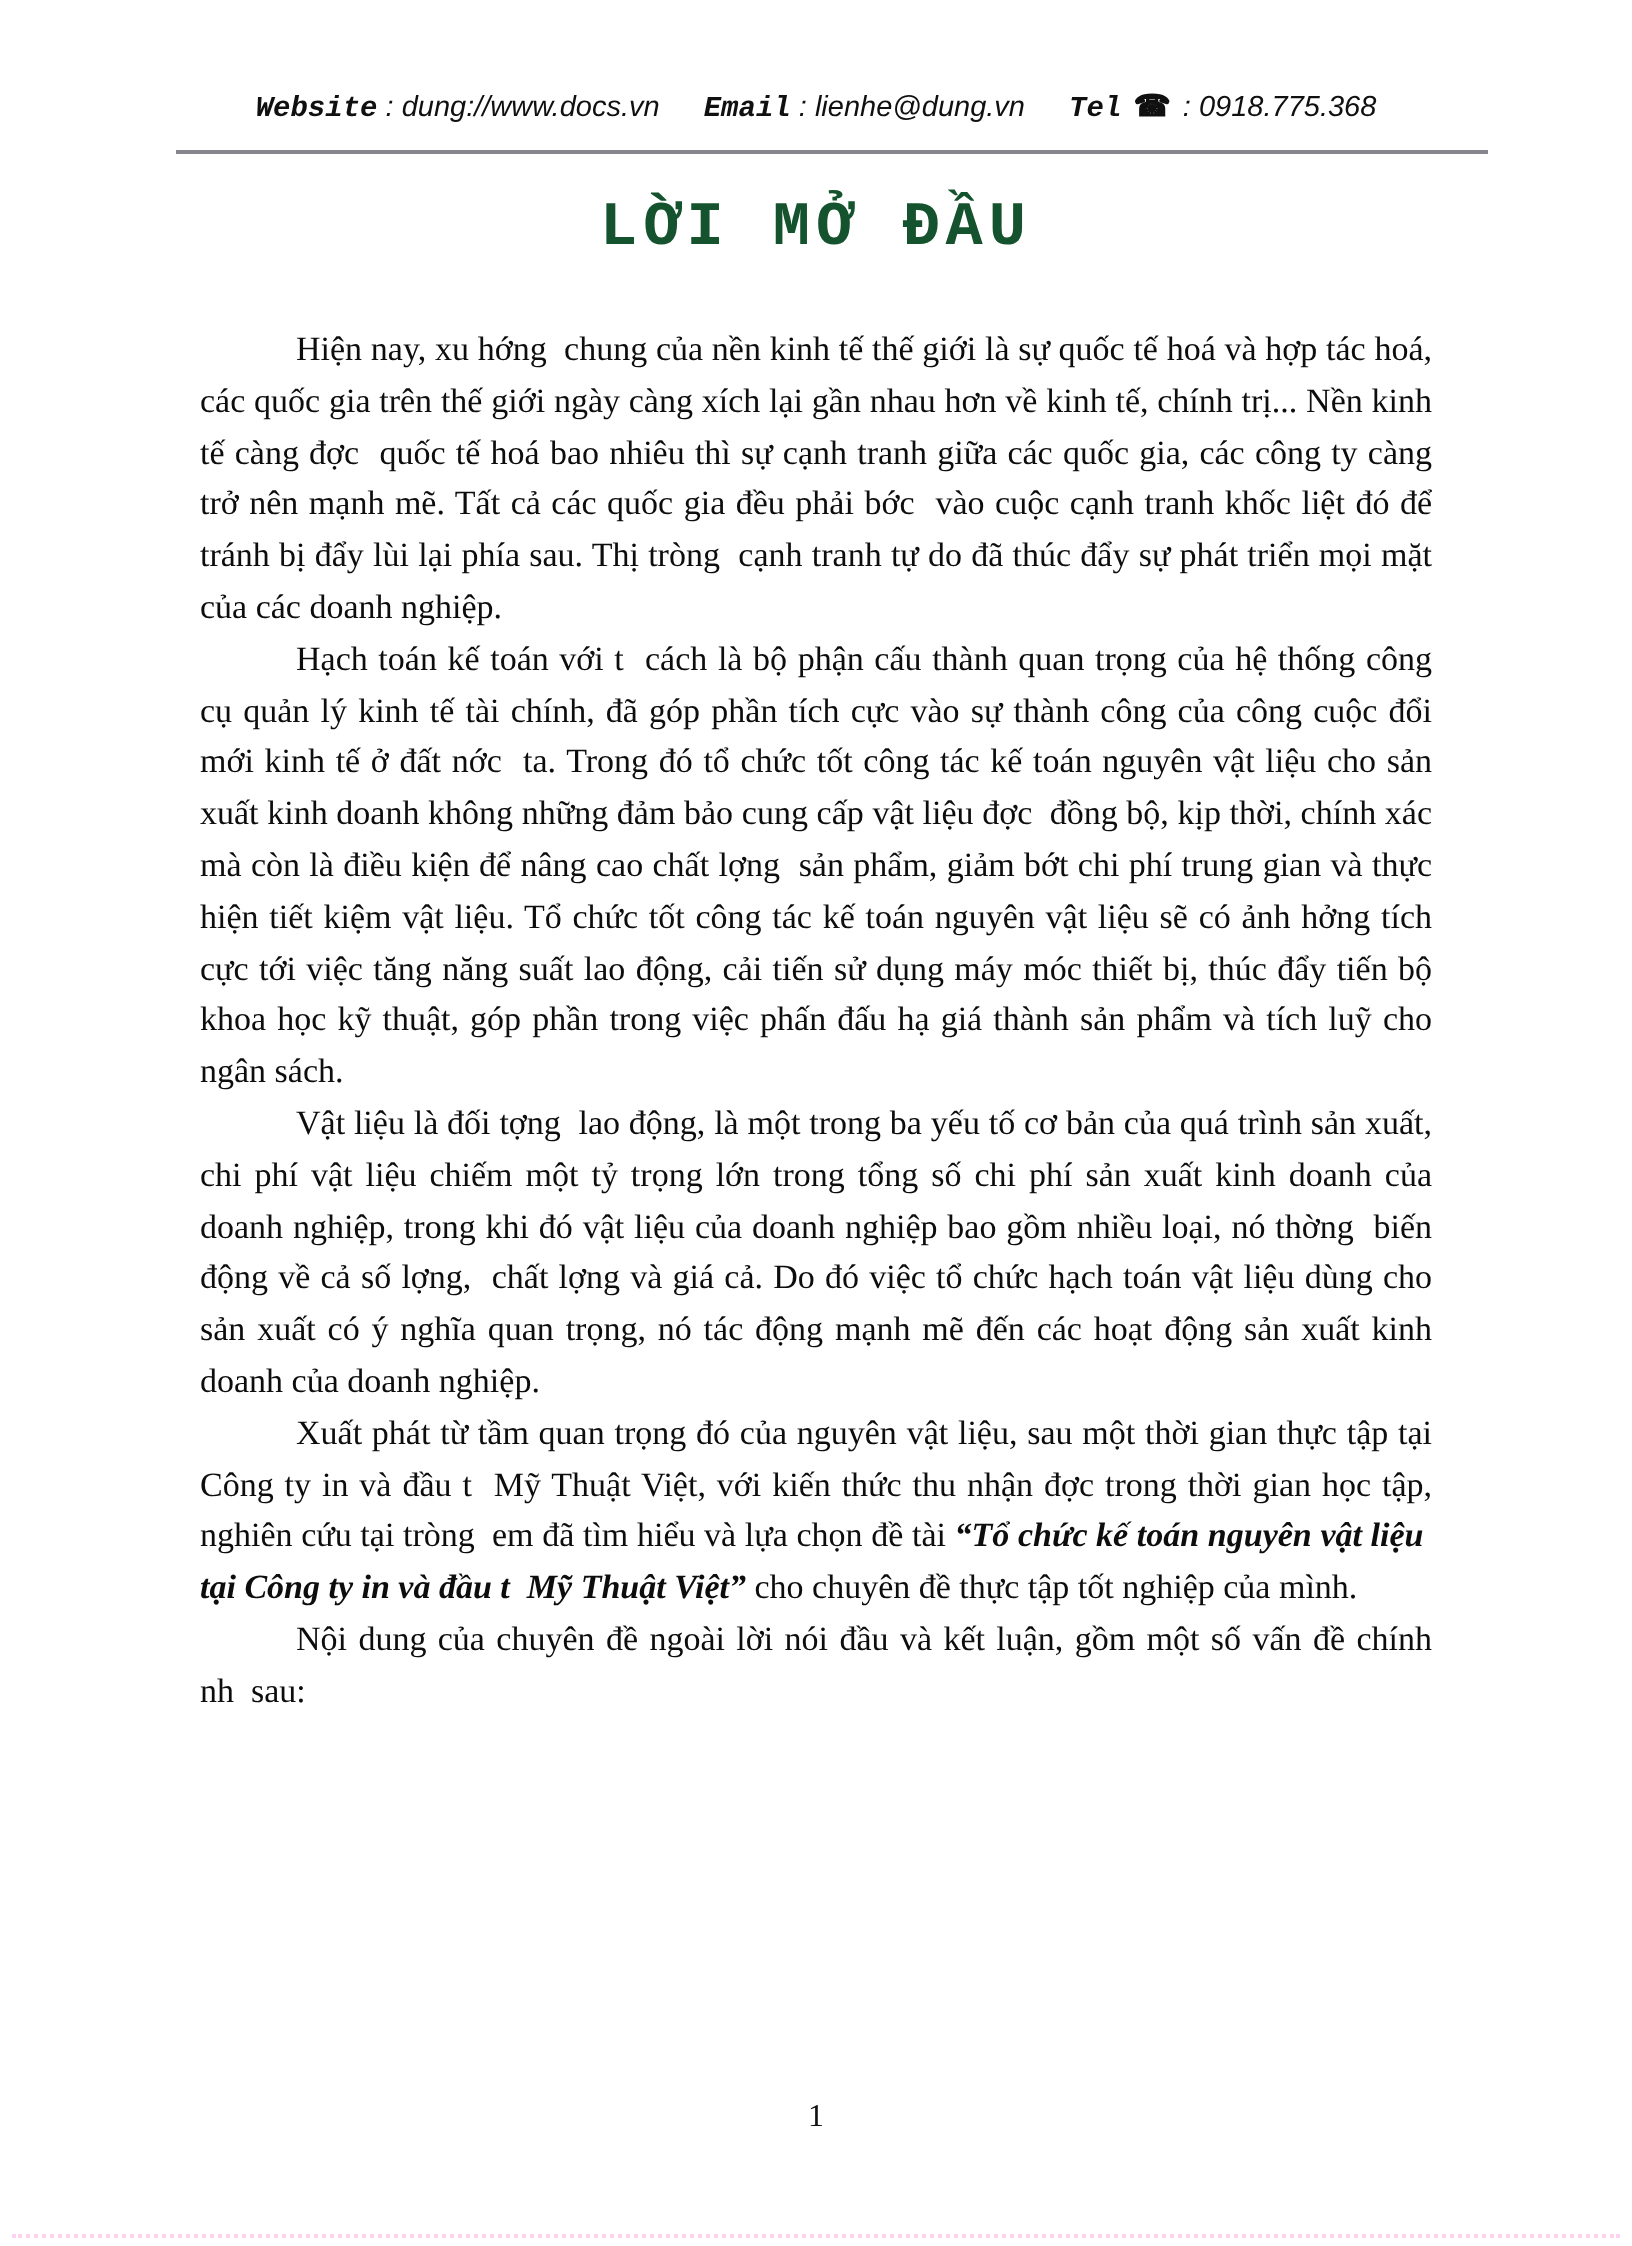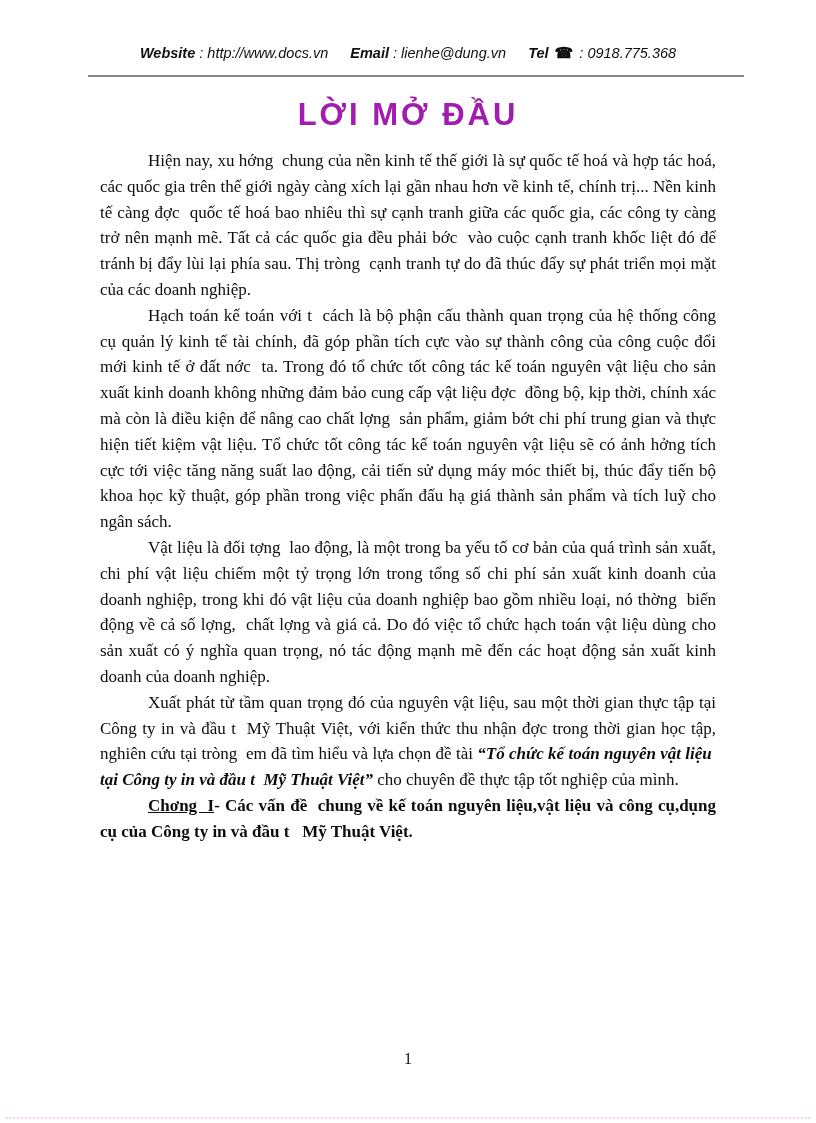--- a/index.html
+++ b/index.html
@@ -20,21 +20,21 @@
     top: 44px;
     left: 0;
     width: 100%;
     text-align: center;
     font-family: "Liberation Sans", sans-serif;
     font-style: italic;
     font-size: 14.5px;
     color: #101010;
     white-space: nowrap;
   }
-  .header-line .lbl { font-weight: 700; }
+  .header-line .lbl { font-weight: 700; font-family: Liberation Mono, monospace; }
   .header-line .val { font-weight: 400; }
   .header-line .gap { display: inline-block; width: 14px; }
   .tel-icon {
     font-style: normal;
     font-weight: 700;
     font-size: 15px;
     padding: 0 2px;
   }
   .header-rule {
     position: absolute;
@@ -43,29 +43,29 @@
     right: 72px;
     height: 0;
     border-top: 2.5px solid #86868f;
   }
   .doc-title {
     position: absolute;
     top: 97px;
     left: 0;
     width: 100%;
     text-align: center;
-    font-family: Liberation Sans, sans-serif;
+    font-family: Liberation Mono, monospace;
     font-weight: 700;
     font-size: 31px;
     letter-spacing: 3px;
-    color: #a21caf;
+    color: #14532d;
   }
   .body-text {
     position: absolute;
-    top: 148px;
+    top: 162px;
     left: 100px;
     width: 616px;
     font-size: 17px;
     line-height: 25.8px;
     text-align: justify;
   }
   .body-text p {
     margin: 0;
     text-indent: 48px;
   }
@@ -91,37 +91,37 @@
     bottom: 4px;
     height: 0;
     border-bottom: 2px dotted #ffd2f0;
   }
 </style>
 </head>
 <body>
 
 <div class="header-line">
   <span class="lbl">Website</span>
-  <span class="val">: http://www.docs.vn</span>
+  <span class="val">: dung://www.docs.vn</span>
   <span class="gap"></span>
   <span class="lbl">Email</span>
   <span class="val">: lienhe@dung.vn</span>
   <span class="gap"></span>
   <span class="lbl">Tel</span>
   <span class="tel-icon">☎</span>
   <span class="val">: 0918.775.368</span>
 </div>
 
 <div class="header-rule"></div>
 
 <div class="doc-title">LỜI MỞ ĐẦU</div>
 
 <div class="body-text">
   <p>Hiện nay, xu hớng&nbsp; chung của nền kinh tế thế giới là sự quốc tế hoá và hợp tác hoá, các quốc gia trên thế giới ngày càng xích lại gần nhau hơn về kinh tế, chính trị... Nền kinh tế càng đợc&nbsp; quốc tế hoá bao nhiêu thì sự cạnh tranh giữa các quốc gia, các công ty càng trở nên mạnh mẽ. Tất cả các quốc gia đều phải bớc&nbsp; vào cuộc cạnh tranh khốc liệt đó để tránh bị đẩy lùi lại phía sau. Thị tròng&nbsp; cạnh tranh tự do đã thúc đẩy sự phát triển mọi mặt của các doanh nghiệp.</p>
   <p>Hạch toán kế toán với t&nbsp; cách là bộ phận cấu thành quan trọng của hệ thống công cụ quản lý kinh tế tài chính, đã góp phần tích cực vào sự thành công của công cuộc đổi mới kinh tế ở đất nớc&nbsp; ta. Trong đó tổ chức tốt công tác kế toán nguyên vật liệu cho sản xuất kinh doanh không những đảm bảo cung cấp vật liệu đợc&nbsp; đồng bộ, kịp thời, chính xác mà còn là điều kiện để nâng cao chất lợng&nbsp; sản phẩm, giảm bớt chi phí trung gian và thực hiện tiết kiệm vật liệu. Tổ chức tốt công tác kế toán nguyên vật liệu sẽ có ảnh hởng tích cực tới việc tăng năng suất lao động, cải tiến sử dụng máy móc thiết bị, thúc đẩy tiến bộ khoa học kỹ thuật, góp phần trong việc phấn đấu hạ giá thành sản phẩm và tích luỹ cho ngân sách.</p>
   <p>Vật liệu là đối tợng&nbsp; lao động, là một trong ba yếu tố cơ bản của quá trình sản xuất, chi phí vật liệu chiếm một tỷ trọng lớn trong tổng số chi phí sản xuất kinh doanh của doanh nghiệp, trong khi đó vật liệu của doanh nghiệp bao gồm nhiều loại, nó thờng&nbsp; biến động về cả số lợng,&nbsp; chất lợng và giá cả. Do đó việc tổ chức hạch toán vật liệu dùng cho sản xuất có ý nghĩa quan trọng, nó tác động mạnh mẽ đến các hoạt động sản xuất kinh doanh của doanh nghiệp.</p>
   <p><span>Xuất phát từ tầm quan trọng đó của nguyên vật liệu, sau một thời gian thực tập tại Công ty in và đầu t&nbsp; Mỹ Thuật Việt, với kiến thức thu nhận đợc trong thời gian học tập, nghiên cứu tại tròng&nbsp; em đã tìm hiểu và lựa chọn đề tài </span><span class="topic-title">“Tổ chức kế toán nguyên vật liệu&nbsp; tại Công ty in và đầu t&nbsp; Mỹ Thuật Việt”</span><span> cho chuyên đề thực tập tốt nghiệp của mình.</span></p>
-  <p class="chapter"><span class="chapter-label">Chơng&nbsp; I</span><span>- Các vấn đề&nbsp; chung về kế toán nguyên liệu,vật liệu và công cụ,dụng cụ của Công ty in và đầu t&nbsp;&nbsp; Mỹ Thuật Việt.</span></p>
+  <p>Nội dung của chuyên đề ngoài lời nói đầu và kết luận, gồm một số vấn đề chính nh&nbsp; sau:</p>
 </div>
 
 <div class="page-number">1</div>
 
 <div class="scan-artifact-line"></div>
 
 </body></html>

